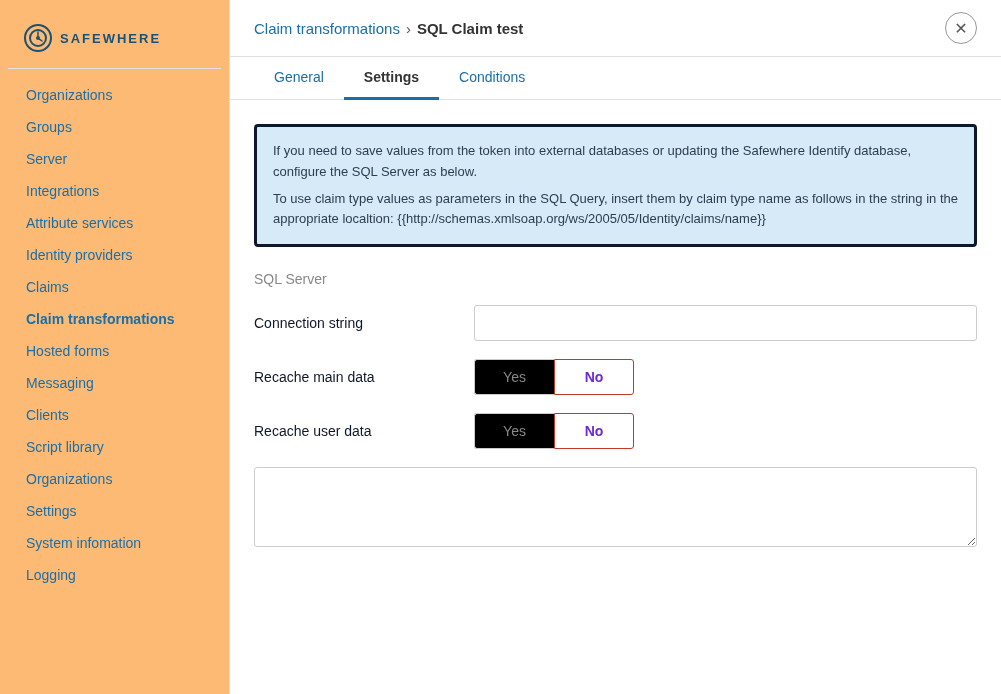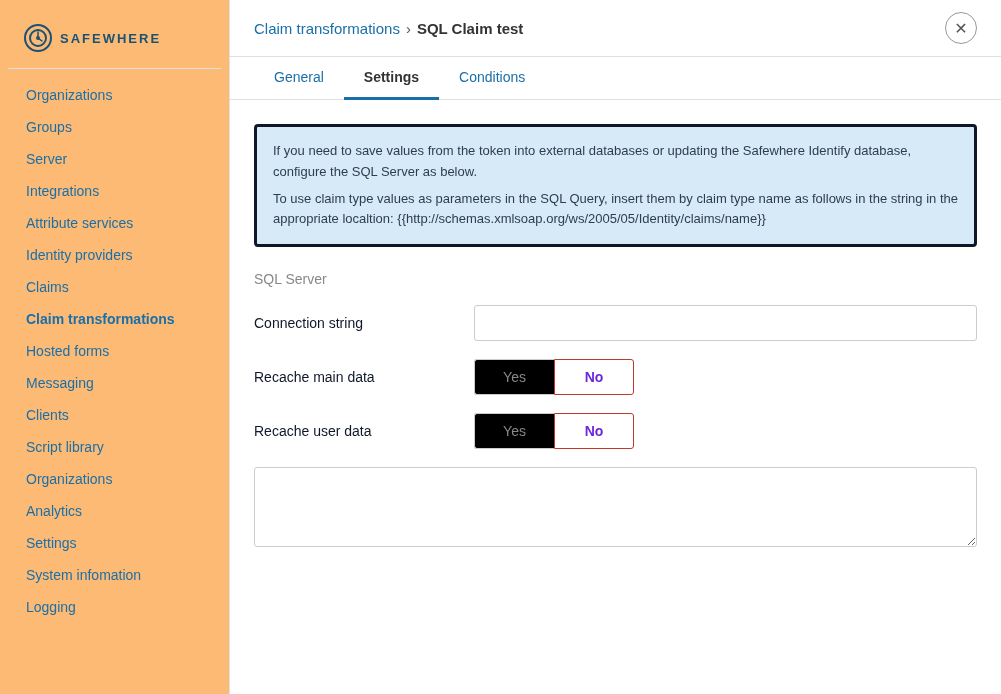--- a/index.html
+++ b/index.html
@@ -82,21 +82,20 @@
       <div class="sidebar-item">Integrations</div>
       <div class="sidebar-item">Attribute services</div>
       <div class="sidebar-item">Identity providers</div>
       <div class="sidebar-item">Claims</div>
       <div class="sidebar-item active">Claim transformations</div>
       <div class="sidebar-item">Hosted forms</div>
       <div class="sidebar-item">Messaging</div>
       <div class="sidebar-item">Clients</div>
       <div class="sidebar-item">Script library</div>
       <div class="sidebar-item">Organizations</div>
-      <div class="sidebar-item">Analytics</div>
       <div class="sidebar-item">Settings</div>
       <div class="sidebar-item">System infomation</div>
       <div class="sidebar-item">Logging</div>
     </nav>
   </div>
 
   <div class="main-content">
 
     <div class="top-header">
       <div class="breadcrumb">

